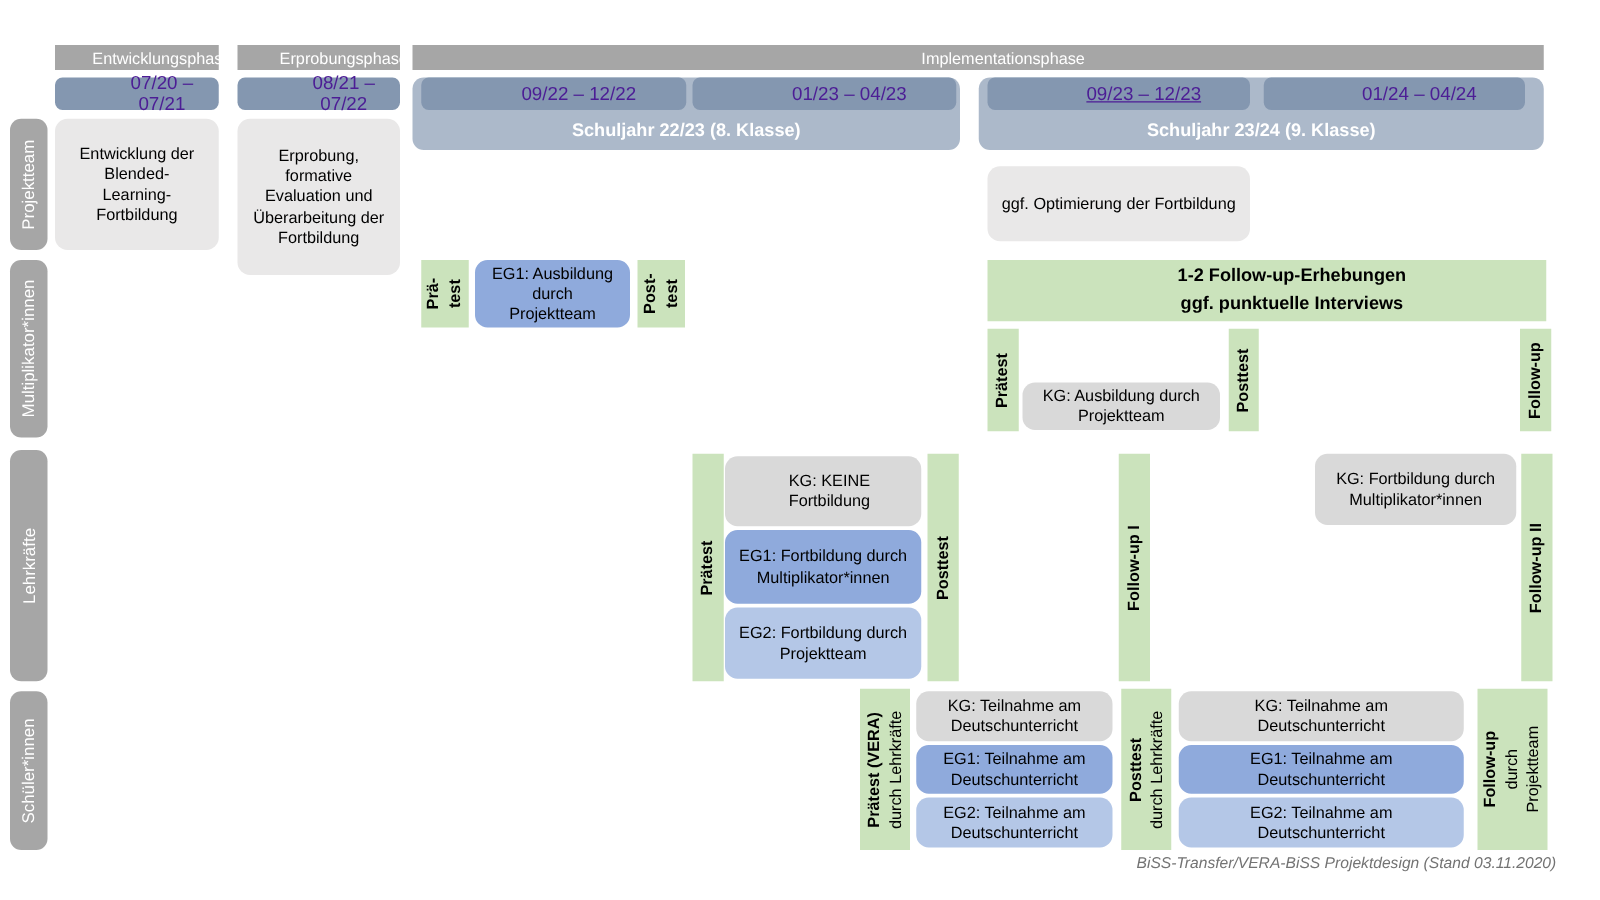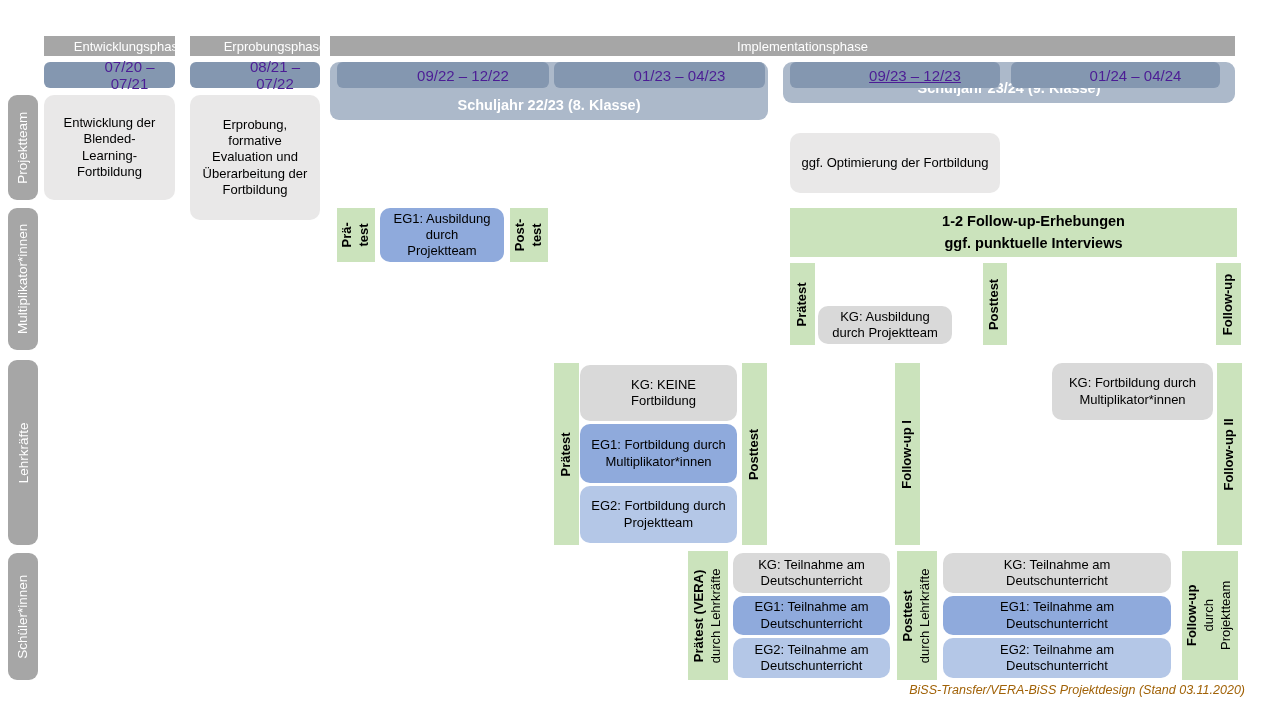--- a/index.html
+++ b/index.html
@@ -20,33 +20,33 @@
   .eg1box{background:#8faadc;}
   .eg2box{background:#b4c7e7;}
   .green{background:#cbe3bc;justify-content:center;}
   .bigbar{font-weight:bold;font-size:14.5px;line-height:1.5;}
   .vwrap{display:flex;align-items:center;justify-content:center;}
   .vin{transform:rotate(-90deg);flex:none;white-space:nowrap;text-align:center;
     font-size:13px;line-height:1.3;}
   .vbold{font-weight:bold;}
   .vline{display:block;white-space:nowrap;}
   .vlabel{font-size:13.5px;color:#fff;font-weight:normal;}
-  #caption{font-size:12.5px;font-style:italic;color:#a16207;white-space:nowrap;}
+  #caption{font-size:12.5px;font-style:italic;color:#737373;white-space:nowrap;}
 </style>
 </head>
 <body>
 
 <div id="stage">
 
   <div class="abs phasebar center" style="left:44px;top:36px;width:131px;height:20px;">Entwicklungsphase</div>
   <div class="abs phasebar center" style="left:190px;top:36px;width:130px;height:20px;">Erprobungsphase</div>
   <div class="abs phasebar center" style="left:330px;top:36px;width:905px;height:20px;">Implementationsphase</div>
 
   <div class="abs yearbar" style="left:330px;top:62px;width:438px;height:58px;">Schuljahr 22/23 (8. Klasse)</div>
-  <div class="abs yearbar" style="left:783px;top:62px;width:452px;height:41px;">Schuljahr 23/24 (9. Klasse)</div>
+  <div class="abs yearbar" style="left:783px;top:62px;width:452px;height:58px;">Schuljahr 23/24 (9. Klasse)</div>
 
   <div class="abs datebar center" style="left:44px;top:62px;width:131px;height:26px;">07/20 – 07/21</div>
   <div class="abs datebar center" style="left:190px;top:62px;width:130px;height:26px;text-align:center;">08/21 – 07/22</div>
   <div class="abs datebar center" style="left:337px;top:62px;width:212px;height:26px;">09/22 – 12/22</div>
   <div class="abs datebar center" style="left:554px;top:62px;width:211px;height:26px;">01/23 – 04/23</div>
   <div class="abs datebar center" style="left:790px;top:62px;width:210px;height:26px;text-decoration:underline;">09/23 – 12/23</div>
   <div class="abs datebar center" style="left:1011px;top:62px;width:209px;height:26px;">01/24 – 04/24</div>
 
   <div class="abs rowlabel vwrap" style="left:8px;top:95px;width:30px;height:105px;">
     <span class="vin vlabel">Projektteam</span>
@@ -80,21 +80,21 @@
   </div>
   <div class="abs green center bigbar" style="left:790px;top:208px;width:447px;height:49px;">
     <span>
       <span class="vline">1-2 Follow-up-Erhebungen</span>
       <span class="vline">ggf. punktuelle Interviews</span>
     </span>
   </div>
   <div class="abs green vwrap" style="left:790px;top:263px;width:25px;height:82px;">
     <span class="vin vbold">Prätest</span>
   </div>
-  <div class="abs box kgbox center" style="left:818px;top:306px;width:134px;height:38px;">KG: Ausbildung durch Projektteam</div>
+  <div class="abs box kgbox center" style="left:818px;top:306px;width:158px;height:38px;">KG: Ausbildung durch Projektteam</div>
   <div class="abs green vwrap" style="left:983px;top:263px;width:24px;height:82px;">
     <span class="vin vbold">Posttest</span>
   </div>
   <div class="abs green vwrap" style="left:1216px;top:263px;width:25px;height:82px;">
     <span class="vin vbold">Follow-up</span>
   </div>
 
   <div class="abs green vwrap" style="left:554px;top:363px;width:25px;height:182px;">
     <span class="vin vbold">Prätest</span>
   </div>

